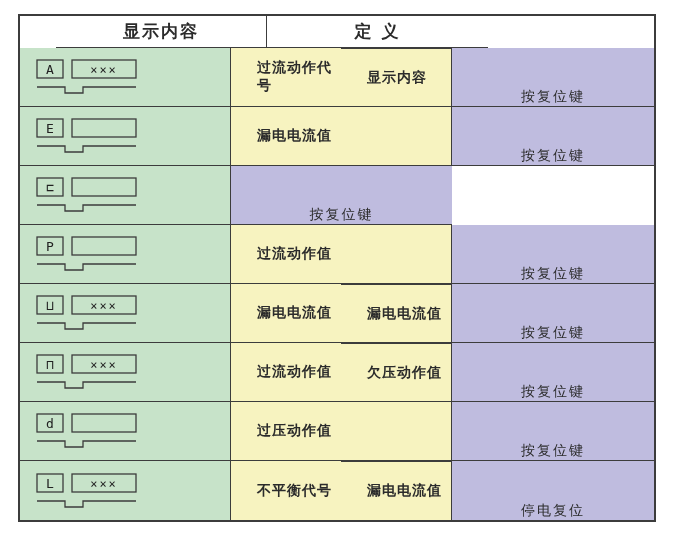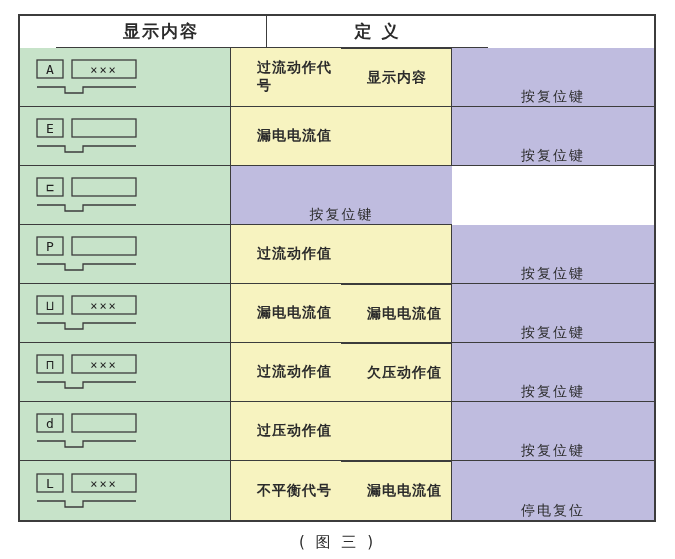--- a/index.html
+++ b/index.html
@@ -247,14 +247,13 @@
     <div class="cell def-cell">
             <div class="def-line">不平衡代号</div>
             <div class="def-line">漏电电流值</div>
           </div>
     <div class="cell reset-cell">
       <span class="reset-label">停电复位</span>
     </div>
   </div>
 </div>
   </div>
-  <div class="caption">( 图 三 )</div>
 </div>
 
 </body></html>

